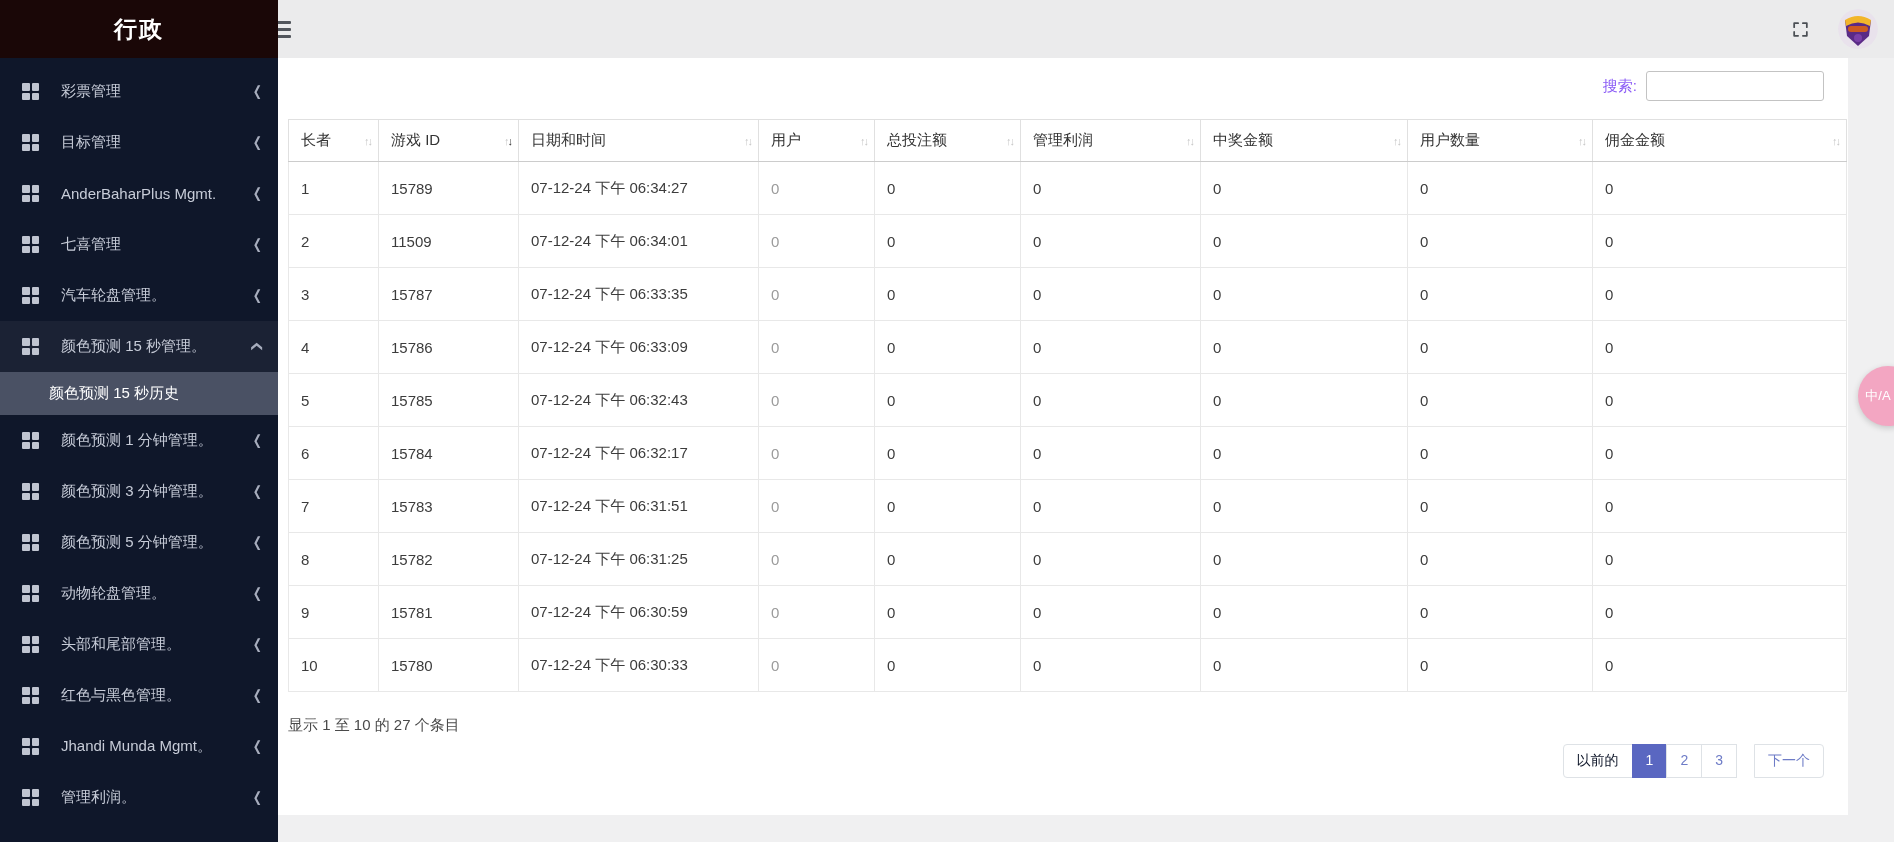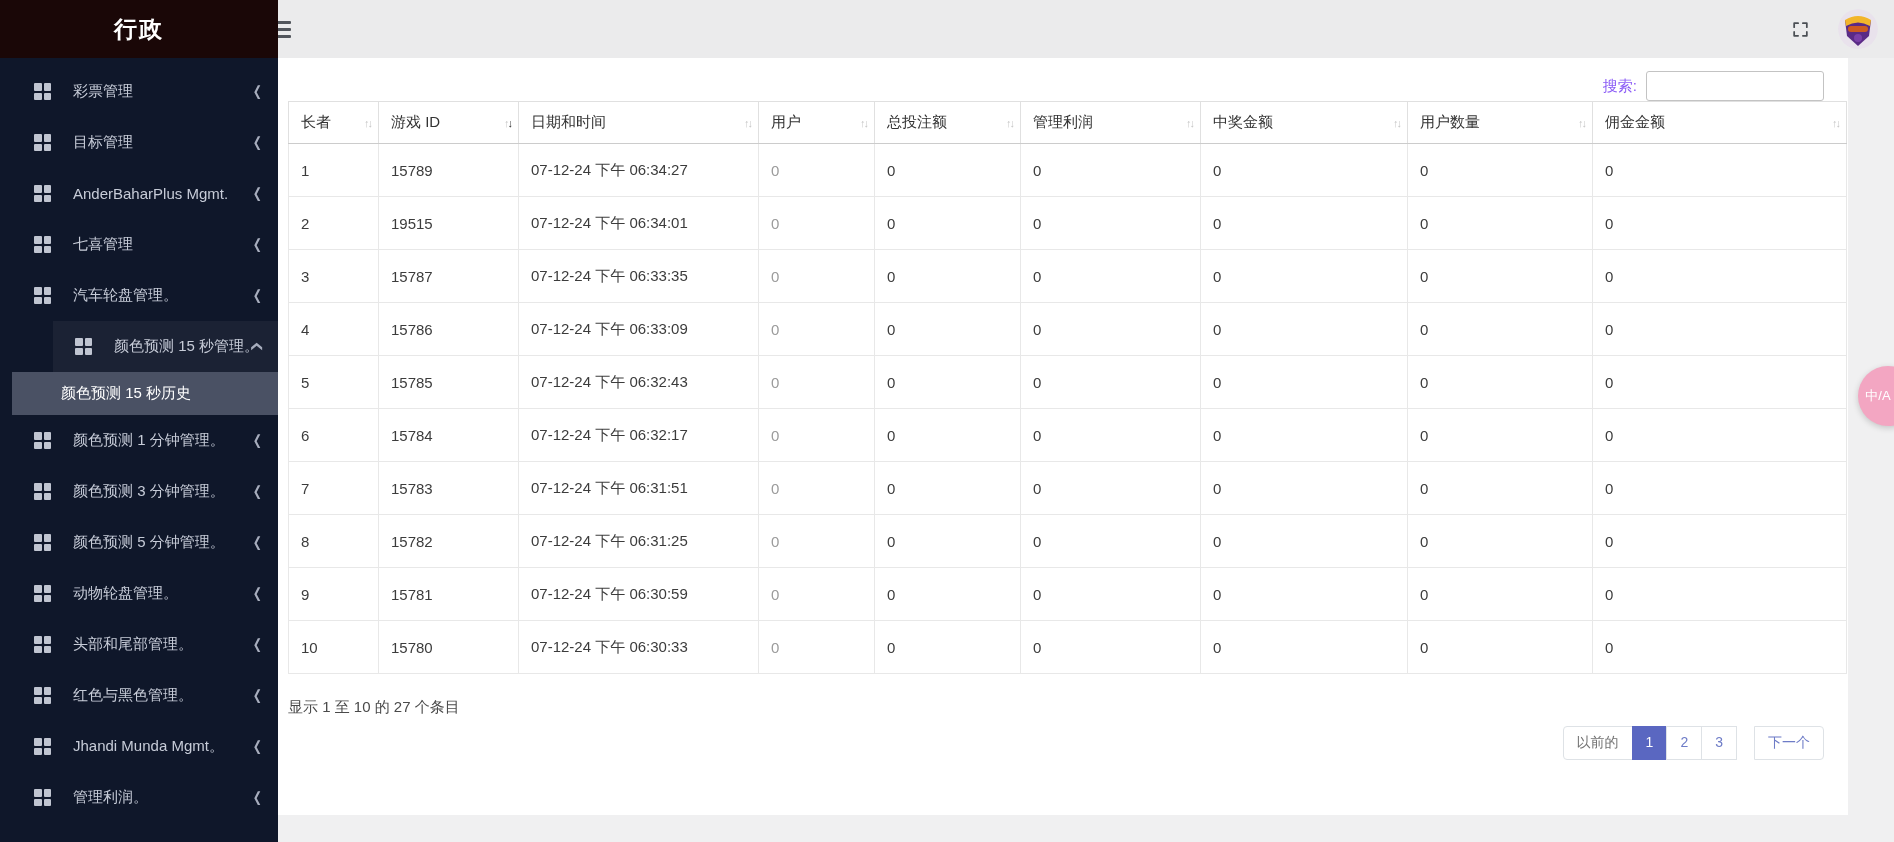--- a/index.html
+++ b/index.html
@@ -3,24 +3,24 @@
 <meta charset="utf-8">
 <style>
   * { margin:0; padding:0; box-sizing:border-box; }
   html,body { width:1894px; height:842px; overflow:hidden; }
   body { font-family:"Liberation Sans","DejaVu Sans",sans-serif; background:#f0f0f1; position:relative; }
 
   
   .sidebar { position:absolute; left:0; top:0; bottom:0; width:278px; background:#0f172a; z-index:5; }
   .side-header { height:58px; background:#1a0707; color:#fff; display:flex; align-items:center; justify-content:center;
                  font-size:23px; font-weight:bold; letter-spacing:2px; }
-  .side-nav { padding-top:8px;padding-left:12px; }
+  .side-nav { padding-top:8px; }
   .nav-item { display:flex; align-items:center; height:51px; padding:0 16px 0 22px; color:#c7ccd8;
               cursor:pointer; font-size:15px; }
-  .nav-item.expanded { background:rgba(255,255,255,.05);margin-left:41px; }
+  .nav-item.expanded { background:rgba(255,255,255,.05); }
   .grid-icon { width:17px; height:17px; display:grid; grid-template-columns:1fr 1fr; grid-template-rows:1fr 1fr;
                gap:2px; margin-right:22px; flex:none; }
   .grid-icon i { background:#c0c5d1; border-radius:1px; }
   .nav-label { flex:1; white-space:nowrap; overflow:hidden; }
   .chev { font-size:11px; color:#a7adbd; flex:none; transform:scaleY(1.25); }
   .nav-item.expanded .chev { transform:rotate(90deg) scaleX(1.25); }
   .sub-item { height:43px; display:flex; align-items:center; padding-left:49px; font-size:15px;
               color:#cdd2de; cursor:pointer; }
   .sub-item.active { background:#4a5164; color:#fff; }
 
@@ -38,38 +38,38 @@
   .card { background:#fff; height:100%; padding:7px 24px 0; }
   .toolbar-btn { display:inline-block; background:#6c757d; color:#fff; font-size:14px; padding:6px 16px;
                  border:none; border-radius:3px; margin-right:7px; cursor:pointer;
                  box-shadow:0 1px 2px rgba(0,0,0,.25); font-family:inherit; }
   .search-row { display:flex; justify-content:flex-end; align-items:center; margin-top:6px; }
   .search-row label { font-size:15px; color:#8b5cf6; margin-right:9px; }
   .search-input { width:178px; height:30px; border:1px solid #c3c3c3; border-radius:3px; background:#fff;
                   padding:0 8px; font-size:14px; font-family:inherit; }
 
   
-  .data-table { width:100%; border-collapse:collapse; table-layout:fixed; }
+  .data-table { width:100%; border-collapse:collapse; table-layout:fixed; margin-top:18px; }
   .data-table th { height:42px; font-size:15px; font-weight:normal; color:#333; text-align:left;
                    padding:0 26px 0 12px; border:1px solid #e0e0e0; border-bottom:1px solid #cccccc;
                    position:relative; cursor:pointer; white-space:nowrap; overflow:hidden; }
   .data-table td { height:53px; font-size:15px; color:#3c3c3c; padding:0 12px; border:1px solid #e8e8e8;
                    white-space:nowrap; overflow:hidden; }
   .data-table td:nth-child(4) { color:#9b9b9b; }
   .sorters { position:absolute; right:7px; top:50%; transform:translateY(-50%); font-size:11px;
              color:#c6c6c6; letter-spacing:-2px; }
   .sorters .arr.active { color:#333; font-weight:bold; }
 
   
   .info-row { margin-top:24px; font-size:15px; color:#4a4a4a; }
   .pag-row { display:flex; justify-content:flex-end; margin-top:9px; }
   .pagination { display:flex; }
   .page-btn { min-width:34px; padding:7px 13px; border:1px solid #dee2e6; background:#fff; color:#6e7cc7;
               font-size:14px; margin-left:-1px; cursor:pointer; text-align:center; user-select:none; }
-  .page-btn.prev { color:#737373; border-radius:4px 0 0 4px; margin-left:0; }
+  .page-btn.prev { color:#0f172a; border-radius:4px 0 0 4px; margin-left:0; }
   .page-btn.next { border-radius:0 4px 4px 0;margin-left:17px; }
   .page-btn.active { background:#5a67c1; border-color:#5a67c1; color:#fff; }
 
   
   .translate-fab { position:absolute; right:-24px; top:366px; width:60px; height:60px; border-radius:50%;
                    background:#f3a6c2; color:#fff; display:flex; align-items:center; justify-content:center;
                    font-size:13px; z-index:20; box-shadow:0 2px 6px rgba(0,0,0,.18); cursor:pointer;
                    padding-right:20px; }
 </style>
 </head>
@@ -290,21 +290,21 @@
             <td>07-12-24 下午 06:34:27</td>
             <td>0</td>
             <td>0</td>
             <td>0</td>
             <td>0</td>
             <td>0</td>
             <td>0</td>
           </tr>
           <tr>
             <td>2</td>
-            <td>19515</td>
+            <td>11509</td>
             <td>07-12-24 下午 06:34:01</td>
             <td>0</td>
             <td>0</td>
             <td>0</td>
             <td>0</td>
             <td>0</td>
             <td>0</td>
           </tr>
           <tr>
             <td>3</td>

